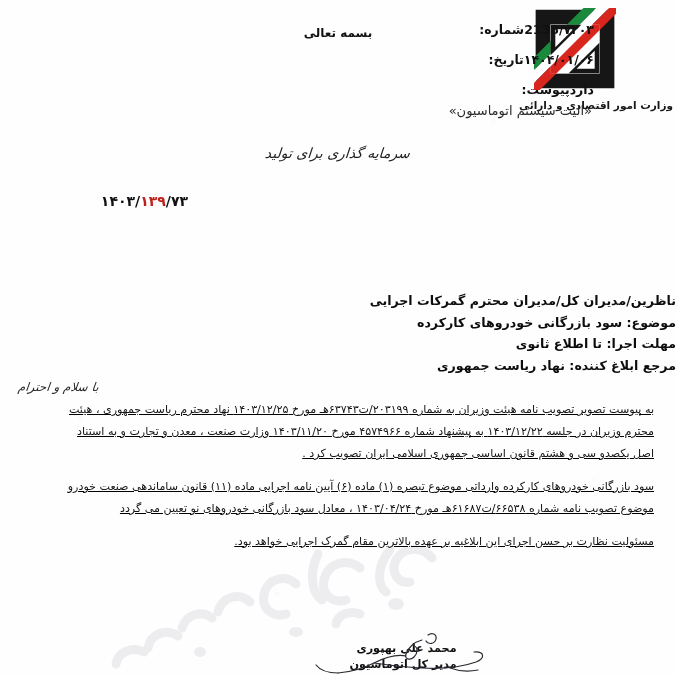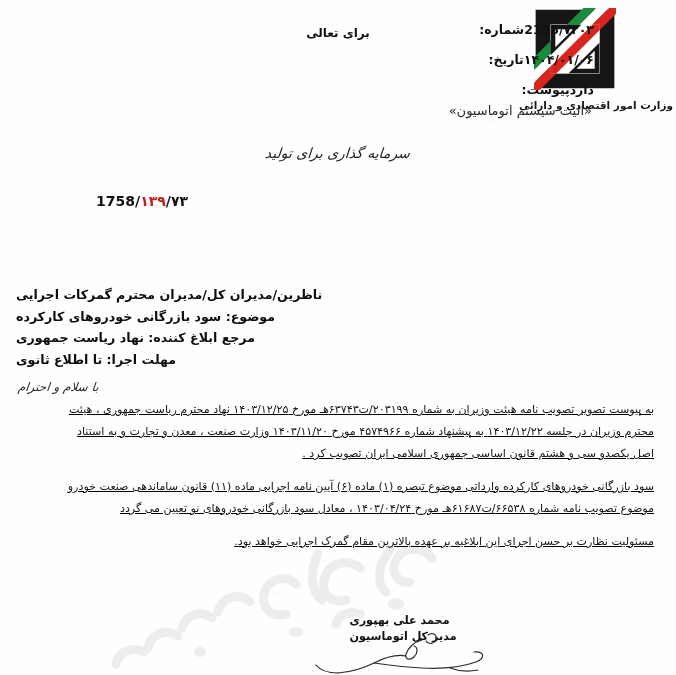--- a/index.html
+++ b/index.html
@@ -160,25 +160,25 @@
     direction: ltr;
     z-index: 3;
     white-space: nowrap;
   }
   .cn-black { color: #111; }
   .cn-red { color: #c0201c; }
 
   
   .addr-block {
     position: absolute;
-    top: 284px;
-    right: 0;
-    left: 0;
-    padding-left: 16px;
-    text-align: left;
+    top: 290px;
+    right: 0;
+    left: 0;
+    padding-left: 28px;
+    text-align: right;
     z-index: 3;
   }
   .addr-line {
     font-size: 12.6px;
     font-weight: bold;
     color: #0d0d0d;
     line-height: 1.72;
     white-space: nowrap;
   }
 
@@ -220,21 +220,22 @@
     position: absolute;
     top: 613px;
     right: 0;
     left: 0;
     text-align: center;
     z-index: 4;
   }
   .sign-inner {
     display: inline-block;
     margin-right: -130px;
-    text-align: left;
+    text-align: right;
+    margin-top: 28px;
   }
   .sign-name {
     font-size: 11.2px;
     font-weight: bold;
     color: #111;
     line-height: 1.45;
     white-space: nowrap;
   }
   .sign-role {
     font-size: 11.2px;
@@ -312,21 +313,21 @@
           <path d="M20 20 H58 L20 58 Z" fill="#161616"></path>
           <path d="M80 80 H42 L80 42 Z" fill="#161616"></path>
           <path d="M26 26 H48 L26 48 Z" fill="#ffffff"></path>
           <path d="M74 74 H52 L74 52 Z" fill="#ffffff"></path>
         </g>
       </svg>
     </div>
     <div class="org-line">وزارت امور اقتصادی و دارائی</div>
   </div>
 
-  <div class="basmala">برای تعالی</div>
+  <div class="basmala">بسمه تعالی</div>
 
   <div class="meta-block">
     <div class="meta-row">
       <span class="meta-value">2138/۷۲۰۳</span>
       <span class="meta-label">شماره:</span>
     </div>
     <div class="meta-row">
       <span class="meta-value">۱۴۰۴/۰۱/۰۶</span>
       <span class="meta-label">تاریخ:</span>
     </div>
@@ -336,28 +337,28 @@
     </div>
     <div class="meta-note">«اليت سيستم اتوماسيون»</div>
   </div>
 
   <div class="slogan">
     <span class="slogan-text">سرمایه گذاری برای تولید</span>
   </div>
 
 
   <div class="circular-no">
-    <span class="cn-black">1758/</span><span class="cn-red">۱۳۹</span><span class="cn-black">/۷۳</span>
+    <span class="cn-black">۱۴۰۳/</span><span class="cn-red">۱۳۹</span><span class="cn-black">/۷۳</span>
   </div>
 
   <div class="addr-block">
     <div class="addr-line">ناظرین/مدیران کل/مدیران محترم گمرکات اجرایی</div>
     <div class="addr-line">موضوع:  سود بازرگانی خودروهای کارکرده</div>
+    <div class="addr-line">مهلت اجرا: تا اطلاع ثانوی</div>
     <div class="addr-line">مرجع ابلاغ کننده: نهاد ریاست جمهوری</div>
-    <div class="addr-line">مهلت اجرا: تا اطلاع ثانوی</div>
   </div>
 
   <div class="salutation">با سلام و احترام</div>
 
   <div class="body-block">
     <div class="body-para">
       <div class="body-line">به پیوست تصویر تصویب نامه هیئت وزیران به شماره ۲۰۳۱۹۹/ت۶۳۷۴۳هـ مورخ ۱۴۰۳/۱۲/۲۵  نهاد محترم ریاست جمهوری ، هیئت</div>
       <div class="body-line">محترم وزیران در جلسه ۱۴۰۳/۱۲/۲۲ به پیشنهاد شماره ۴۵۷۴۹۶۶ مورخ ۱۴۰۳/۱۱/۲۰ وزارت صنعت ، معدن و تجارت و به استناد</div>
       <div class="body-line last">اصل یکصدو سی و هشتم قانون اساسی جمهوری اسلامی ایران تصویب کرد .</div>
     </div>

